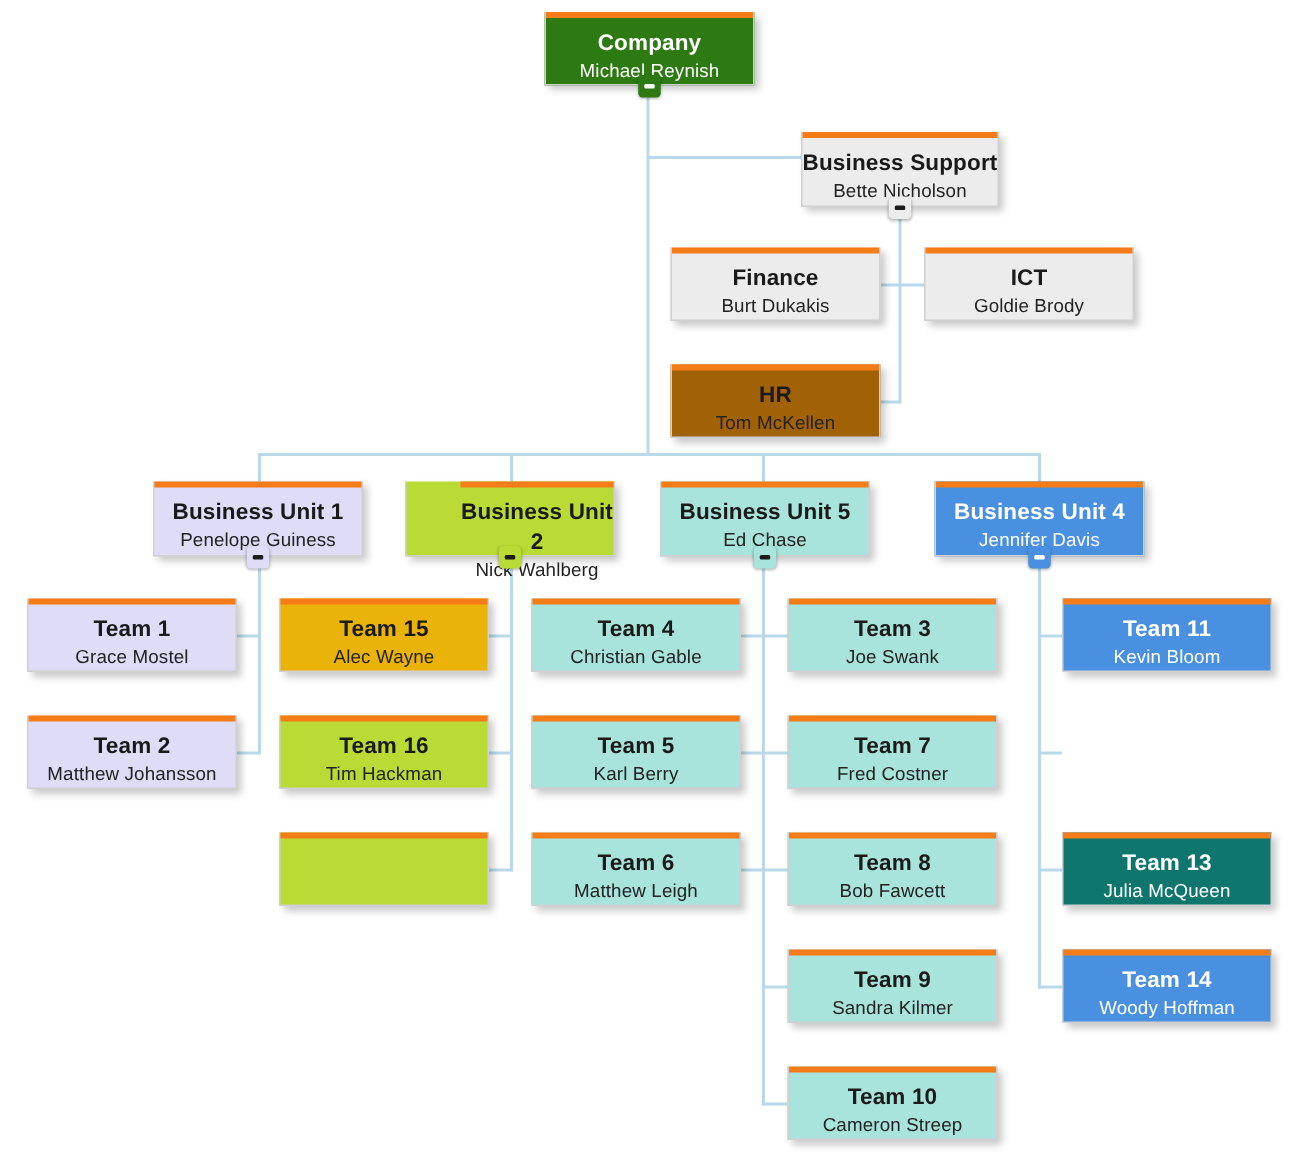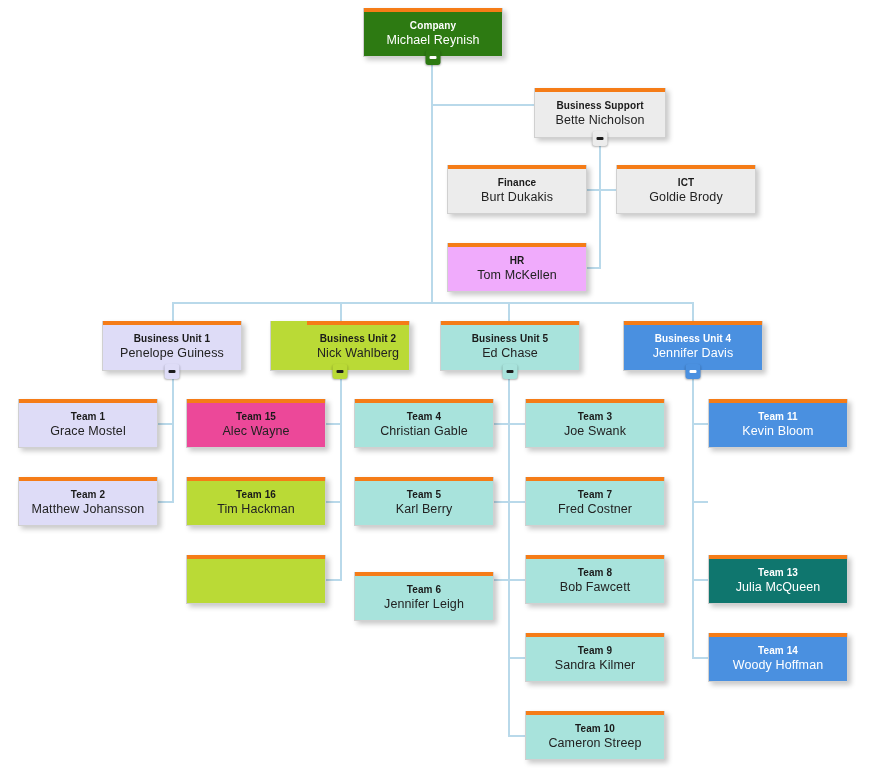--- a/index.html
+++ b/index.html
@@ -44,21 +44,21 @@
     width: 100%;
     background: #f57c17;
   }
   .node .body {
     box-sizing: border-box;
     padding-top: 7px;
     text-align: center;
     line-height: 1.32;
   }
   .node .title {
-    font-size: 10px;
+    font-size: 15px;
     font-weight: bold;
     color: #1a1a1a;
     letter-spacing: 0.1px;
   }
   .node .person {
     font-size: 12.5px;
     font-weight: normal;
     color: #222222;
     letter-spacing: 0.1px;
   }
@@ -172,21 +172,21 @@
   </div>
 
   <div class="node" style="left:447px; top:165px; width:140px; height:49px; background:#ececec;">
     <div class="accent"></div>
     <div class="body">
       <div class="title">Finance</div>
       <div class="person">Burt Dukakis</div>
     </div>
   </div>
 
-  <div class="node" style="left:447px; top:243px; width:140px; height:49px; background:#f0abfc;">
+  <div class="node" style="left:447px; top:243px; width:140px; height:49px; background:#a16207;">
     <div class="accent"></div>
     <div class="body">
       <div class="title">HR</div>
       <div class="person">Tom McKellen</div>
     </div>
   </div>
 
   <div class="node" style="left:102px; top:321px; width:140px; height:50px; background:#dedcf7;">
     <div class="accent"></div>
     <div class="body">
@@ -239,21 +239,21 @@
     </div>
   </div>
   <div class="node" style="left:18px; top:477px; width:140px; height:49px; background:#dedcf7;">
     <div class="accent"></div>
     <div class="body">
       <div class="title">Team 2</div>
       <div class="person">Matthew Johansson</div>
     </div>
   </div>
 
-  <div class="node" style="left:186px; top:399px; width:140px; height:49px; background:#ec4899;">
+  <div class="node" style="left:186px; top:399px; width:140px; height:49px; background:#eab308;">
     <div class="accent"></div>
     <div class="body">
       <div class="title">Team 15</div>
       <div class="person">Alec Wayne</div>
     </div>
   </div>
   <div class="node" style="left:186px; top:477px; width:140px; height:49px; background:#bada36;">
     <div class="accent"></div>
     <div class="body">
       <div class="title">Team 16</div>
@@ -271,25 +271,25 @@
       <div class="person">Christian Gable</div>
     </div>
   </div>
   <div class="node" style="left:354px; top:477px; width:140px; height:49px; background:#a8e3dc;">
     <div class="accent"></div>
     <div class="body">
       <div class="title">Team 5</div>
       <div class="person">Karl Berry</div>
     </div>
   </div>
-  <div class="node" style="left:354px; top:555px; width:140px; height:49px; background:#a8e3dc;margin-top:17px;">
+  <div class="node" style="left:354px; top:555px; width:140px; height:49px; background:#a8e3dc;">
     <div class="accent"></div>
     <div class="body">
       <div class="title">Team 6</div>
-      <div class="person">Jennifer Leigh</div>
+      <div class="person">Matthew Leigh</div>
     </div>
   </div>
 
   <div class="node" style="left:525px; top:399px; width:140px; height:49px; background:#a8e3dc;">
     <div class="accent"></div>
     <div class="body">
       <div class="title">Team 3</div>
       <div class="person">Joe Swank</div>
     </div>
   </div>

